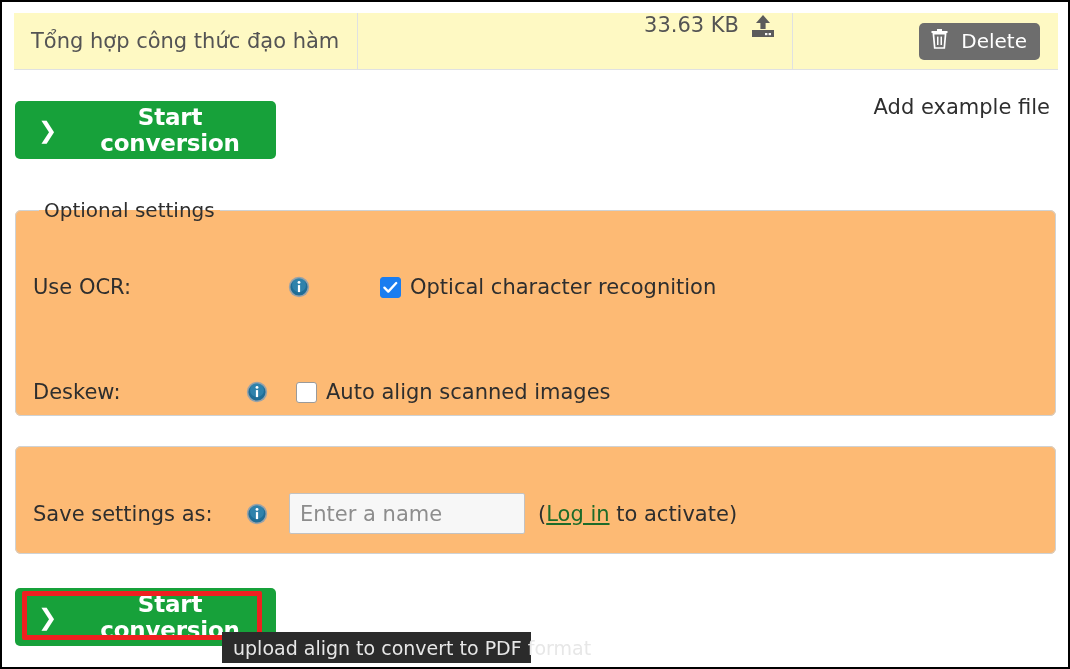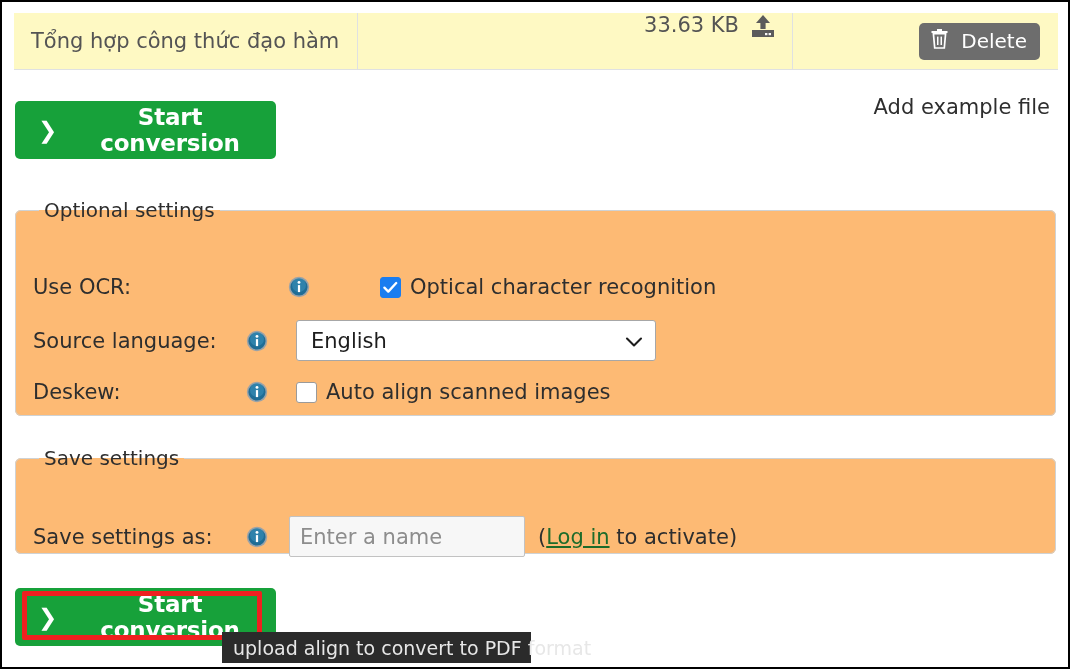--- a/index.html
+++ b/index.html
@@ -288,63 +288,40 @@
       <div class="field-area">
         <span class="cb checked">
           <svg width="15" height="13" viewBox="0 0 15 13">
             <path d="M1.4 6.6 L5.3 10.6 L13.2 2" fill="none" stroke="#ffffff" stroke-width="2.3" stroke-linecap="round" stroke-linejoin="round"></path>
           </svg>
         </span>
         <span class="cb-label">Optical character recognition</span>
       </div>
     </div>
 
-    <div class="row" style="top: 98px;">
-      <span class="row-label">Source language:</span>
-      <span class="info-icon">
-        <svg width="22" height="22" viewBox="0 0 22 22">
-          <circle cx="11" cy="11" r="10.2" fill="#9aa2a8"></circle>
-          <circle cx="11" cy="11" r="8.6" fill="#1f6d96"></circle>
-          <circle cx="11" cy="9" r="7" fill="#3d93bd" opacity="0.55"></circle>
-          <rect x="9.9" y="9.1" width="2.2" height="7" fill="#ffffff"></rect>
-          <circle cx="11" cy="6.4" r="1.45" fill="#ffffff"></circle>
-        </svg>
-      </span>
-      <div class="field-area">
-        <div class="sel">
-          <span>English</span>
-          <span>
-            <svg width="18" height="12" viewBox="0 0 18 12">
-              <path d="M2 2.6 L9 9.4 L16 2.6" fill="none" stroke="#1d1d1d" stroke-width="2.1" stroke-linecap="round" stroke-linejoin="round"></path>
-            </svg>
-          </span>
-        </div>
-      </div>
-    </div>
 
     <div class="row" style="top: 158px;">
       <span class="row-label">Deskew:</span>
       <span class="info-icon">
         <svg width="22" height="22" viewBox="0 0 22 22">
           <circle cx="11" cy="11" r="10.2" fill="#9aa2a8"></circle>
           <circle cx="11" cy="11" r="8.6" fill="#1f6d96"></circle>
           <circle cx="11" cy="9" r="7" fill="#3d93bd" opacity="0.55"></circle>
           <rect x="9.9" y="9.1" width="2.2" height="7" fill="#ffffff"></rect>
           <circle cx="11" cy="6.4" r="1.45" fill="#ffffff"></circle>
         </svg>
       </span>
       <div class="field-area">
         <span class="cb unchecked"></span>
         <span class="cb-label">Auto align scanned images</span>
       </div>
     </div>
   </fieldset>
 
   <fieldset class="panel" id="save-settings">
-    <legend>Save settings</legend>
 
     <div class="row" style="top: 46px;">
       <span class="row-label">Save settings as:</span>
       <span class="info-icon">
         <svg width="22" height="22" viewBox="0 0 22 22">
           <circle cx="11" cy="11" r="10.2" fill="#9aa2a8"></circle>
           <circle cx="11" cy="11" r="8.6" fill="#1f6d96"></circle>
           <circle cx="11" cy="9" r="7" fill="#3d93bd" opacity="0.55"></circle>
           <rect x="9.9" y="9.1" width="2.2" height="7" fill="#ffffff"></rect>
           <circle cx="11" cy="6.4" r="1.45" fill="#ffffff"></circle>

